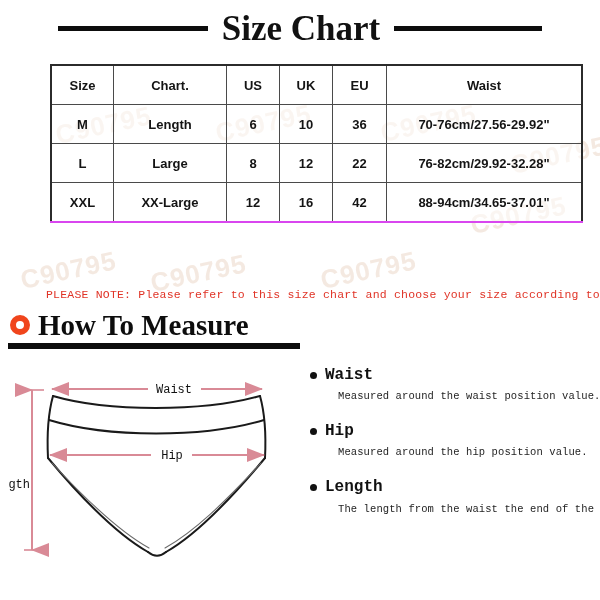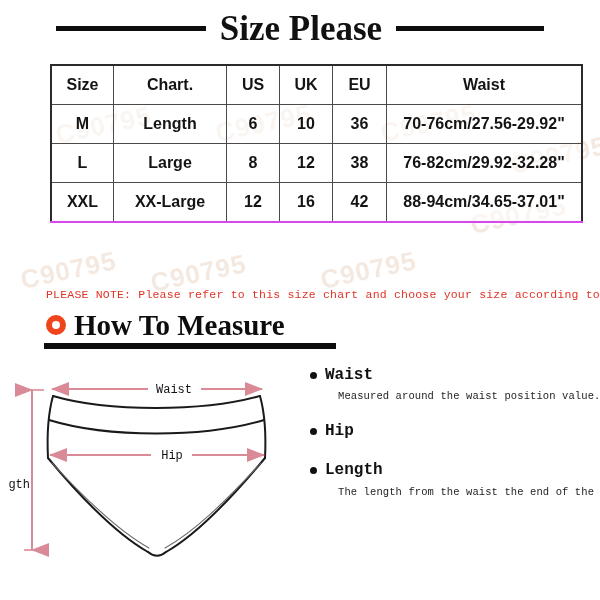--- a/index.html
+++ b/index.html
@@ -71,21 +71,21 @@
     table-layout: fixed;
     background: transparent;
     z-index: 3;
   }
   .size-table td {
     border: 1px solid #4a4a4a;
     height: 38px;
     text-align: center;
     vertical-align: middle;
     font-family: "Liberation Sans", sans-serif;
-    font-size: 16px;
+    font-size: 13px;
     font-weight: 700;
     color: #141414;
     padding: 0 2px;
     background: rgba(255,255,255,0.55);
   }
   .size-table tr:first-child td { border-top: 2px solid #2b2b2b; }
   .size-table tr:last-child  td { border-bottom: 2px solid #d946ef; }
   .size-table td.first-col { border-left: 2px solid #2b2b2b; }
   .size-table td.last-col  { border-right: 2px solid #2b2b2b; }
   .col-size  { width: 57px; }
@@ -109,21 +109,20 @@
     z-index: 3;
   }
 
   
   .htm-wrap {
     position: absolute;
     left: 0;
     top: 309px;
     width: 480px;
     z-index: 3;
-    padding-left: 36px;
   }
   .htm-head {
     display: flex;
     align-items: center;
     padding-left: 10px;
     height: 32px;
   }
   .htm-ring {
     width: 20px;
     height: 20px;
@@ -205,21 +204,21 @@
   <div class="wm" style="left:380px; top:108px; transform:rotate(-12deg);">C90795</div>
   <div class="wm" style="left:510px; top:140px; transform:rotate(-12deg);">C90795</div>
   <div class="wm" style="left:20px;  top:255px; transform:rotate(-12deg);">C90795</div>
   <div class="wm" style="left:150px; top:258px; transform:rotate(-12deg);">C90795</div>
   <div class="wm" style="left:320px; top:255px; transform:rotate(-12deg);">C90795</div>
   <div class="wm" style="left:470px; top:200px; transform:rotate(-12deg);">C90795</div>
 </div>
 
 <div class="title-row">
   <div class="title-rule left"></div>
-  <div class="title-text">Size Please</div>
+  <div class="title-text">Size Chart</div>
   <div class="title-rule right"></div>
 </div>
 
 <table class="size-table">
   <tbody>
     <tr>
       <td class="first-col col-size">Size</td>
       <td class="col-size2">Chart.</td>
       <td class="col-us">US</td>
       <td class="col-uk">UK</td>
@@ -232,21 +231,21 @@
       <td>6</td>
       <td>10</td>
       <td>36</td>
       <td class="last-col">70-76cm/27.56-29.92"</td>
     </tr>
     <tr>
       <td class="first-col">L</td>
       <td>Large</td>
       <td>8</td>
       <td>12</td>
-      <td>38</td>
+      <td>22</td>
       <td class="last-col">76-82cm/29.92-32.28"</td>
     </tr>
     <tr>
       <td class="first-col">XXL</td>
       <td>XX-Large</td>
       <td>12</td>
       <td>16</td>
       <td>42</td>
       <td class="last-col">88-94cm/34.65-37.01"</td>
     </tr>
@@ -320,20 +319,21 @@
       <span>Waist</span>
     </div>
     <div class="measure-desc">Measured around the waist position value.</div>
   </div>
 
   <div class="measure-item">
     <div class="measure-title">
       <span class="measure-dot"></span>
       <span>Hip</span>
     </div>
+    <div class="measure-desc">Measured around the hip position value.</div>
   </div>
 
   <div class="measure-item">
     <div class="measure-title">
       <span class="measure-dot"></span>
       <span>Length</span>
     </div>
     <div class="measure-desc">The length from the waist the end of the hip.</div>
   </div>
 </div>

